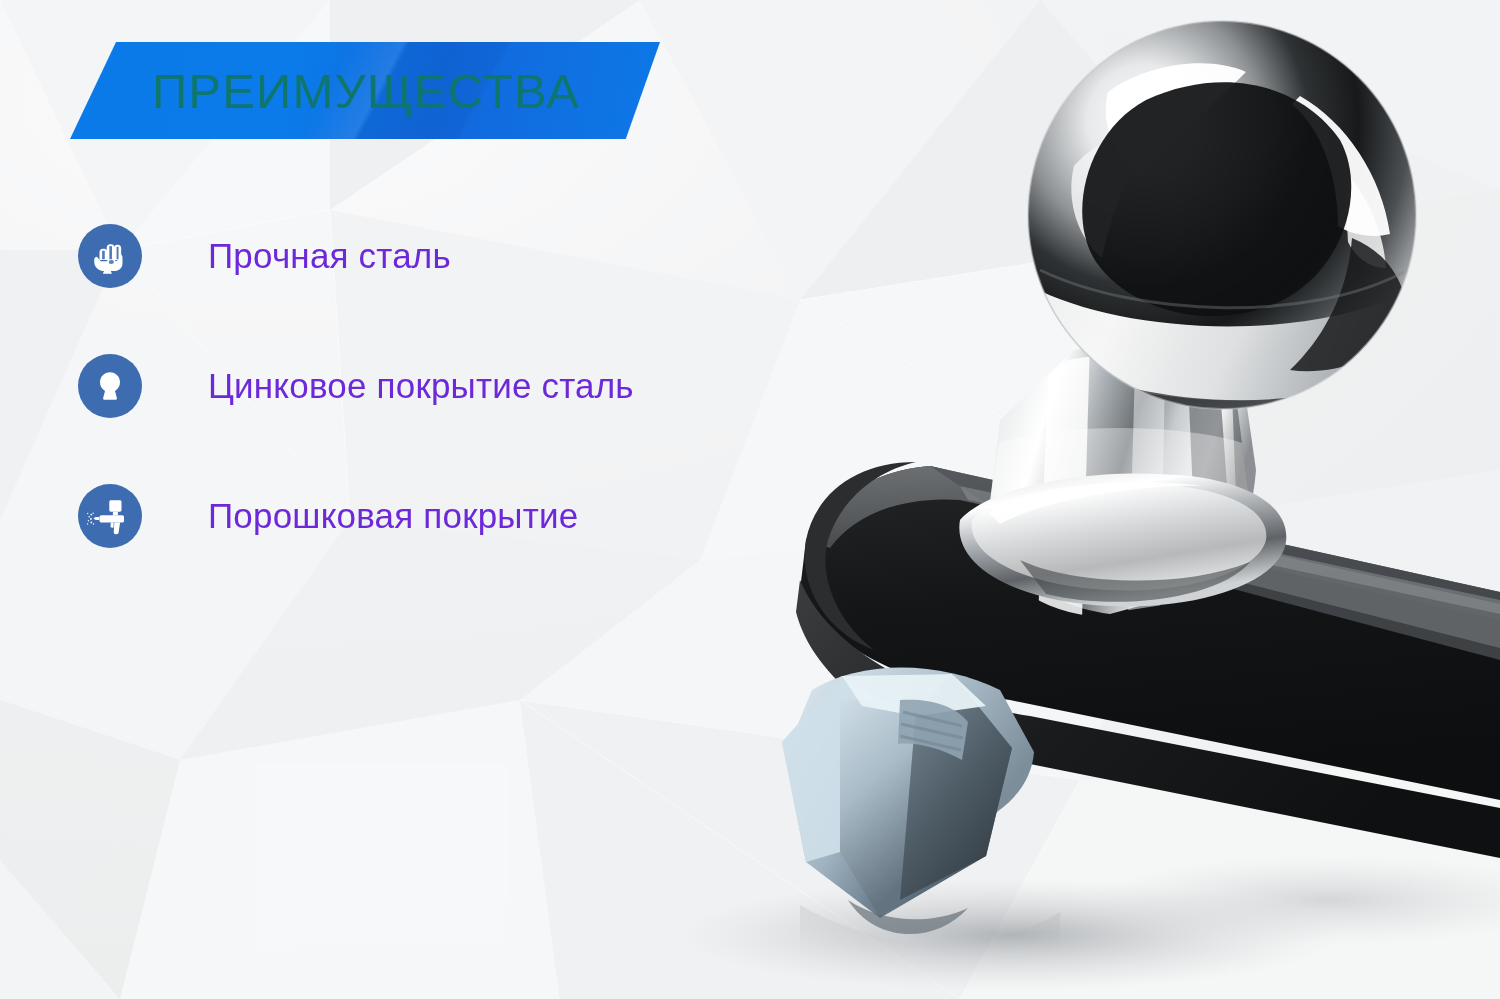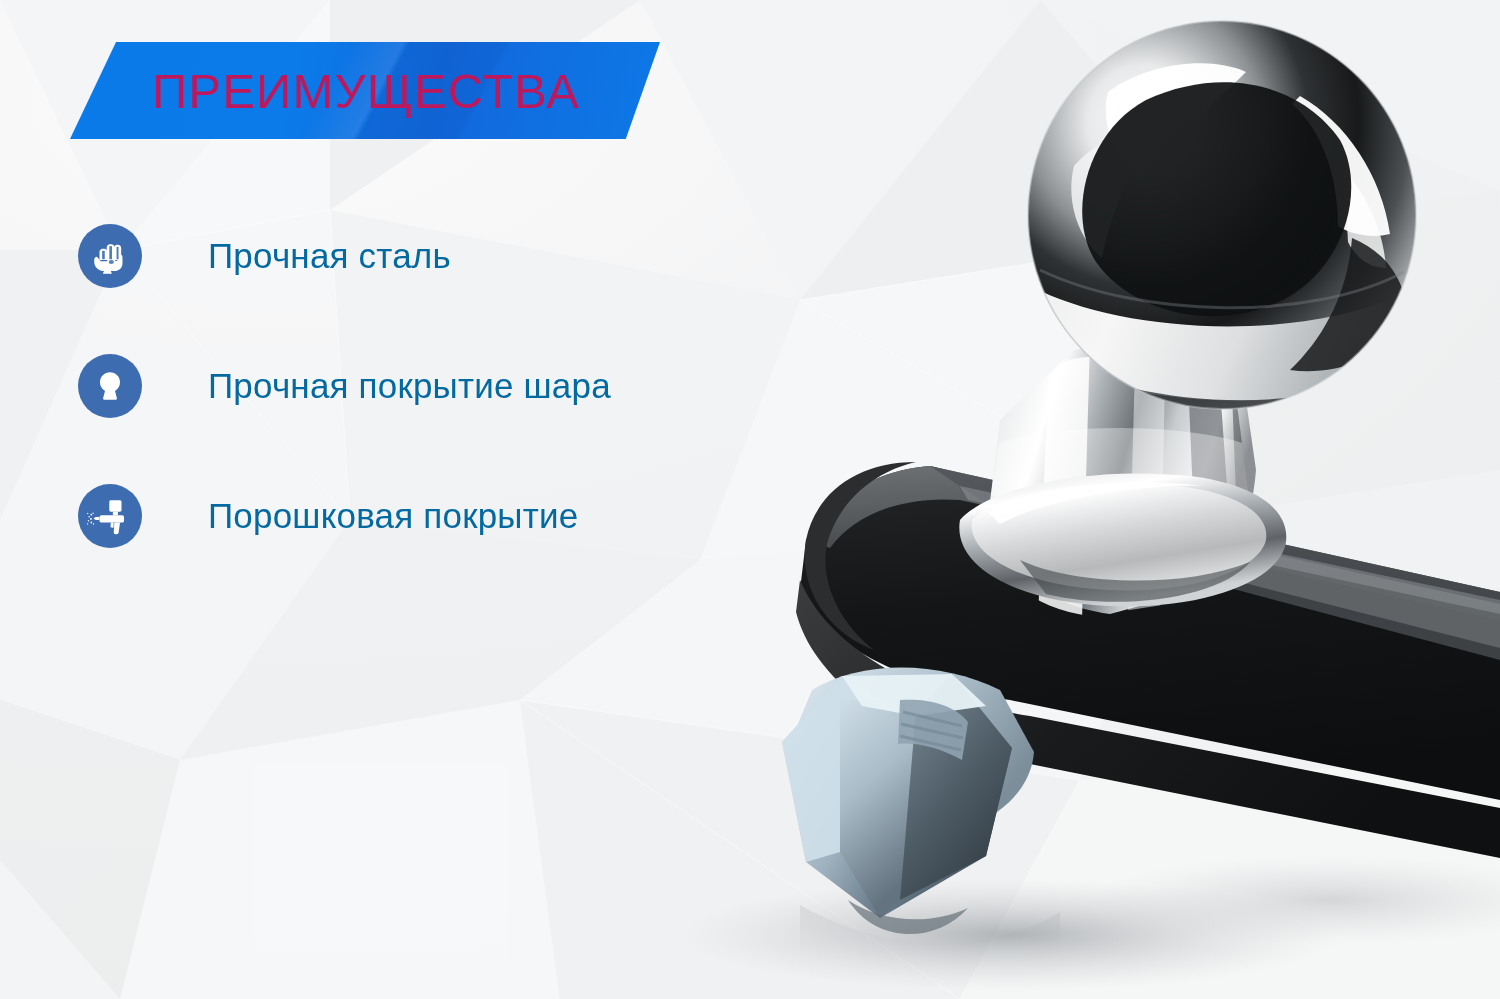--- a/index.html
+++ b/index.html
@@ -29,37 +29,37 @@
   }
   #banner .sheen{
     position:absolute;inset:0;
     background:linear-gradient(118deg,rgba(255,255,255,0) 44%,rgba(255,255,255,.085) 52%,rgba(0,40,120,.10) 53%,rgba(0,30,110,.07) 68%,rgba(255,255,255,0) 69%);
     clip-path:polygon(5.9% 100%, 0% 100%, 7.8% 0%, 100% 0%, 94.2% 100%);
     pointer-events:none;
   }
   #banner .label{
     position:absolute;left:0;top:0;width:100%;height:100%;
     display:flex;align-items:center;justify-content:center;
-    color:#be185d;font-size:49px;letter-spacing:1.2px;
+    color:#0f766e;font-size:49px;letter-spacing:1.2px;
     font-weight:400;white-space:nowrap;
     text-indent:2px;
   }
 
   
   #features{position:absolute;left:78px;top:216px;width:760px;}
   .feature{position:relative;height:130px;}
   .feat-icon{
     position:absolute;left:0;top:8px;width:64px;height:64px;border-radius:50%;
     background:#3d6cb0;
     display:flex;align-items:center;justify-content:center;
   }
   .feat-icon svg{display:block;}
   .feat-text{
     position:absolute;left:130px;top:0;height:80px;display:flex;align-items:center;
-    color:#0369a1;font-size:35px;font-weight:400;white-space:nowrap;letter-spacing:.2px;
+    color:#6d28d9;font-size:35px;font-weight:400;white-space:nowrap;letter-spacing:.2px;
   }
 
   
   #product{position:absolute;left:0;top:0;width:1500px;height:999px;pointer-events:none;}
   #product svg{display:block;width:1500px;height:999px;}
 </style>
 </head>
 <body>
 
 <div id="stage">
@@ -358,21 +358,21 @@
       <div class="feat-text">Прочная сталь</div>
     </div>
 
     <div class="feature">
       <div class="feat-icon">
         <svg width="40" height="40" viewBox="0 0 64 64" aria-hidden="true">
           <path fill="#ffffff" d="M32 10 c-9 0-16 7-16 16 c0 6 3 11 8 14 l-3 11 c-0.4 1.6 0.8 3 2.4 3 h17.2
                    c1.6 0 2.8-1.4 2.4-3 l-3-11 c5-3 8-8 8-14 c0-9-7-16-16-16 z"></path>
         </svg>
       </div>
-      <div class="feat-text">Прочная покрытие шара</div>
+      <div class="feat-text">Цинковое покрытие сталь</div>
     </div>
 
     <div class="feature">
       <div class="feat-icon">
         <svg width="46" height="46" viewBox="0 0 64 64" aria-hidden="true">
           <g fill="#ffffff">
 
             <path d="M33 10 h13 c1 0 2 1 2 2 v12 c0 1-1 2-2 2 h-13 c-1 0-2-1-2-2 v-12 c0-1 1-2 2-2 z"></path>
 
             <path d="M36 26 h7 v5 h-7 z"></path>

